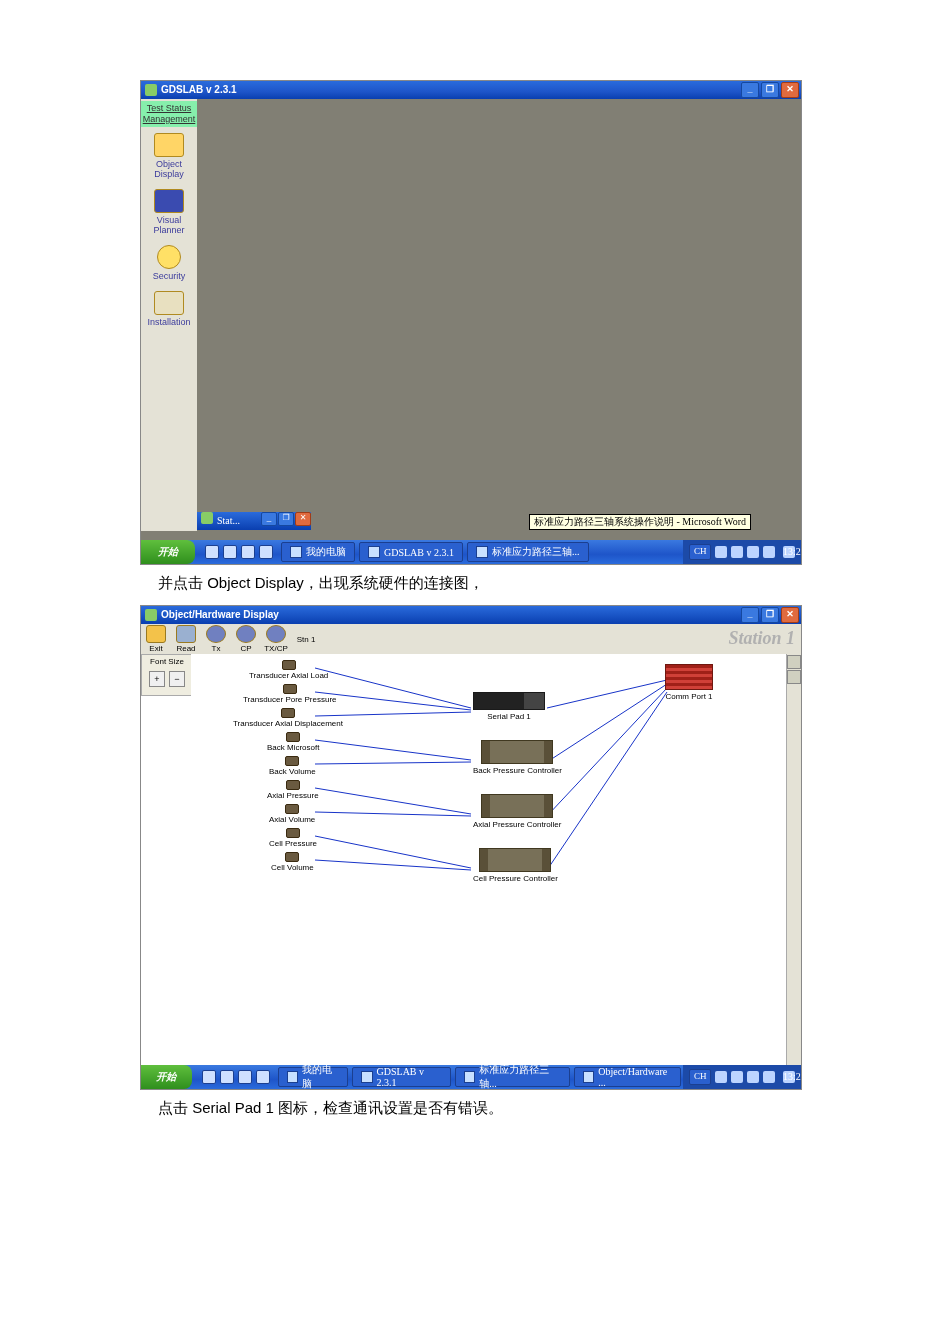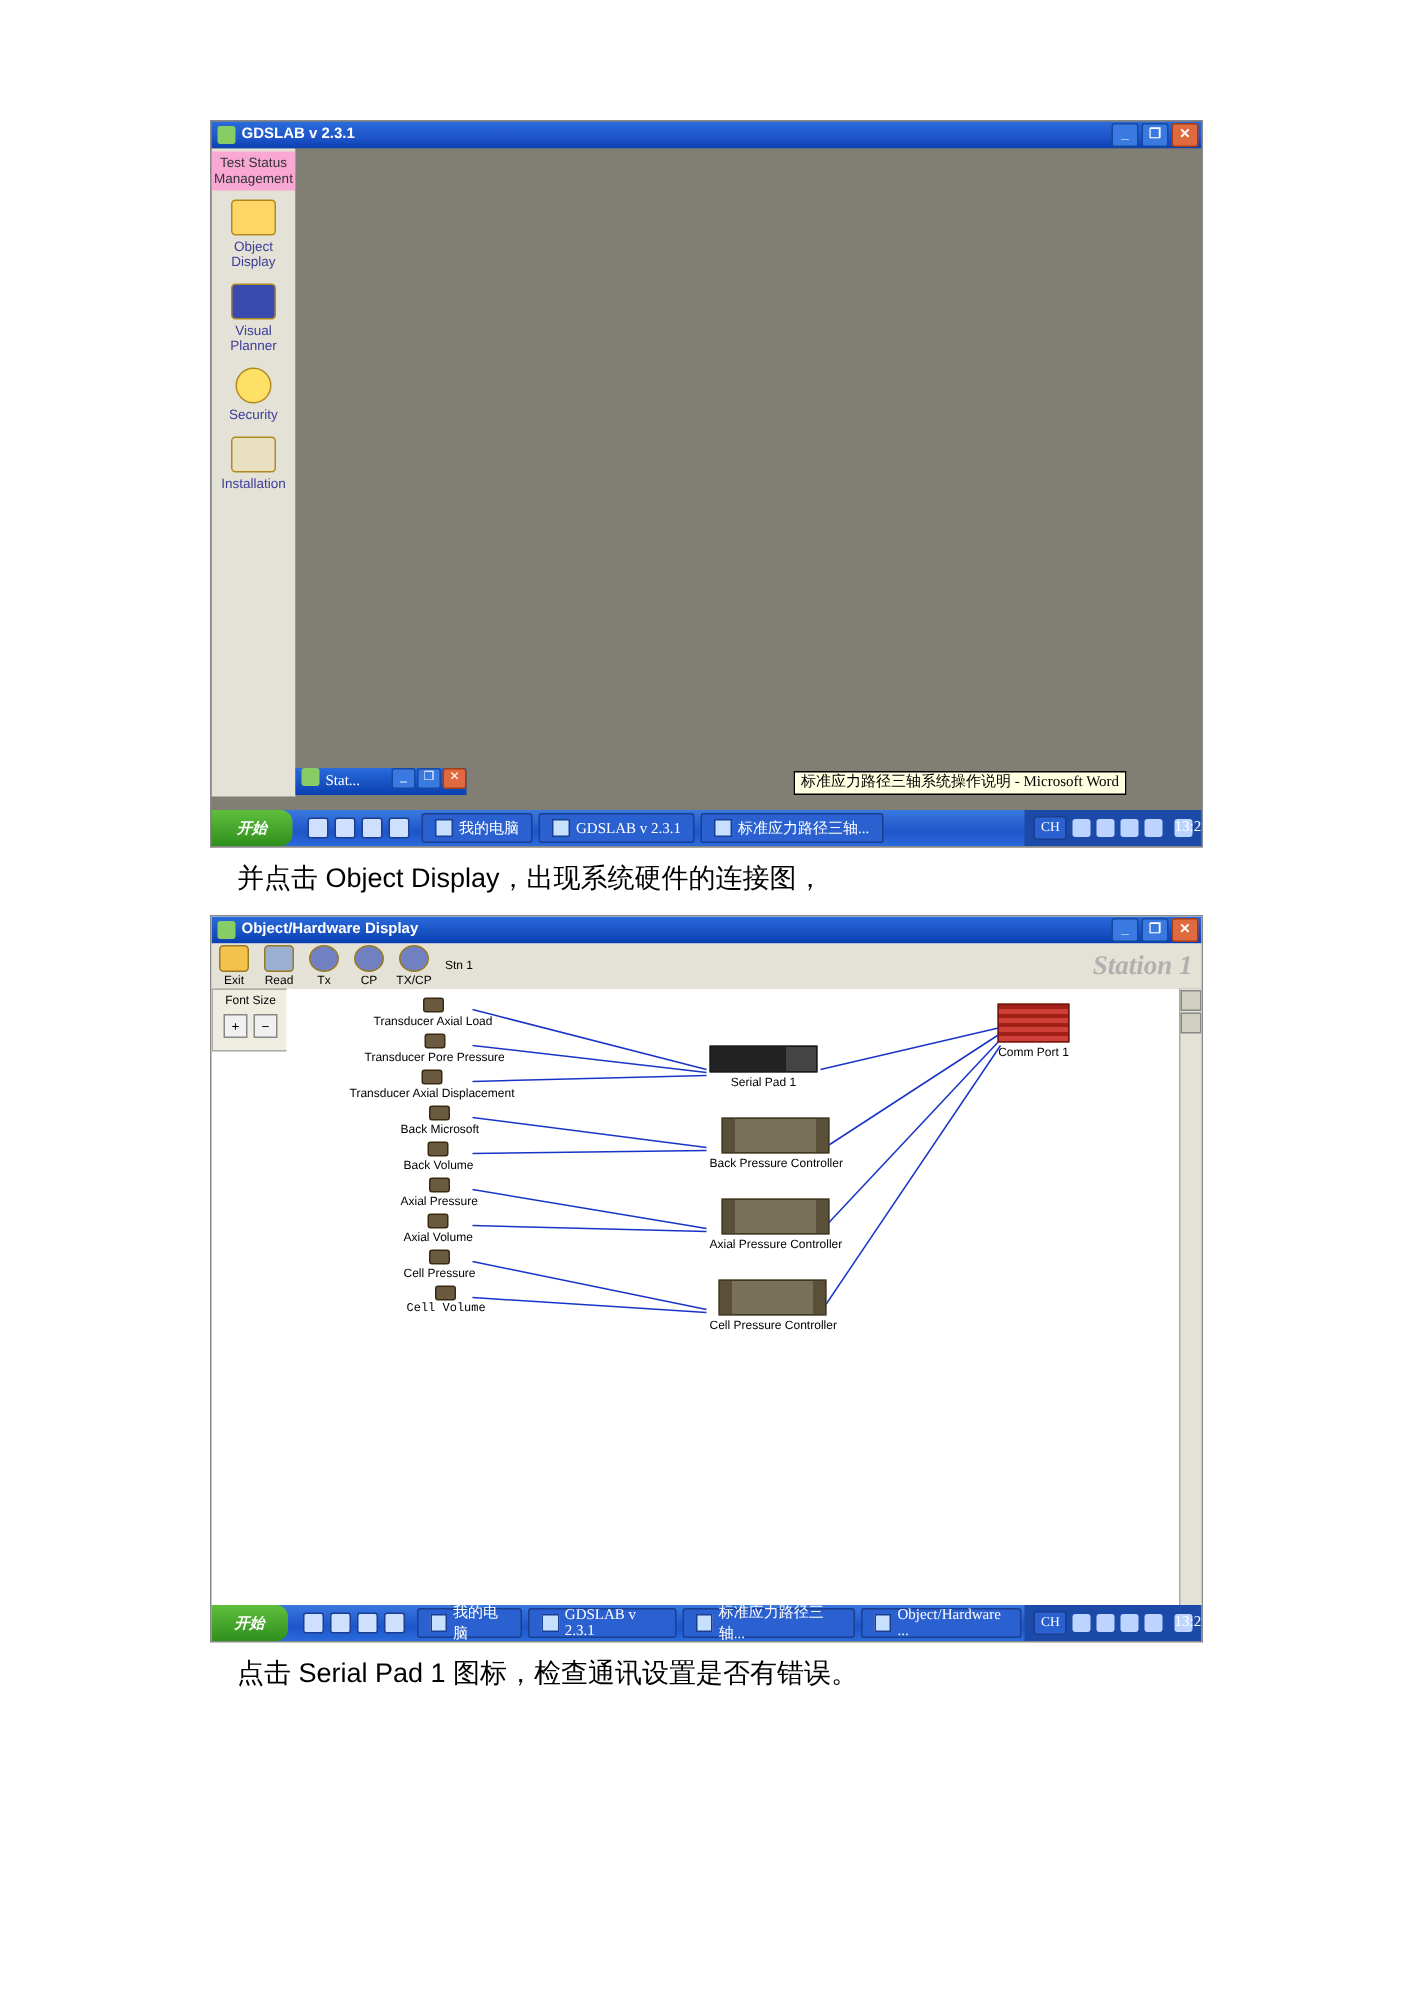--- a/index.html
+++ b/index.html
@@ -1,36 +1,36 @@
 <!DOCTYPE html>
 <html><head>
 <meta charset="utf-8">
 <style>
   html,body{margin:0;padding:0;background:#fff;font-family:"Microsoft YaHei",Arial,sans-serif;font-size:12px;color:#000;}
   .page{width:945px;margin:0 auto;padding:80px 0 60px 0;}
   .shot{width:660px;margin:0 0 0 140px;border:1px solid #888;display:block;}
-  .cap{margin:6px 0 10px 158px;font-size:18px;line-height:1.6;}
+  .cap{margin:6px 0 10px 158px;font-size:15px;line-height:1.6;}
   .hdr{margin:20px 0 0 170px;font-size:15px;font-weight:bold;}
 
   
   .s1{height:483px;position:relative;overflow:hidden;background:#817f74;}
   .titlebar{position:absolute;left:0;top:0;right:0;height:18px;
     background:linear-gradient(to bottom,#2a6bdc,#1e55c9 60%,#0a3fb0);
     color:#fff;font:bold 10px/18px "Tahoma",sans-serif;padding-left:4px;
     display:flex;align-items:center;}
   .titlebar .ti{display:flex;align-items:center;gap:4px;}
   .appicon{width:12px;height:12px;background:#8c6;border-radius:2px;display:inline-block;}
   .wbtns{position:absolute;right:2px;top:1px;display:flex;gap:2px;}
   .wbtn{width:16px;height:14px;background:#3a79e0;border:1px solid #1548a0;border-radius:2px;
     color:#fff;font:bold 9px/12px sans-serif;text-align:center;}
   .wbtn.cls{background:#e06a3f;border-color:#a03c18;}
   .sidebar{position:absolute;left:0;top:18px;width:56px;background:#e4e2d6;height:430px;
     font:9px/10px Arial;text-align:center;padding-top:2px;}
   .sidebar .tool{padding:4px 1px;color:#3c3c9c;}
-  .sidebar .tool.hdr1{background:#f9a8d4;color:#333;padding:2px 1px;line-height:11px;}
+  .sidebar .tool.hdr1{background:#86efac;color:#333;padding:2px 1px;line-height:11px;text-decoration:underline;}
   .sidebar .ticon{width:28px;height:22px;margin:2px auto 2px;display:block;background:#ffd566;border:1px solid #b08a20;border-radius:3px;}
   .sidebar .ticon.v2{background:#3a4bb0;}
   .sidebar .ticon.v3{background:#ffe066;border-radius:50%;width:22px;height:22px;}
   .sidebar .ticon.v4{background:#e8e0c0;}
   .s1 .content{position:absolute;left:56px;top:18px;right:0;bottom:34px;background:#817f74;}
   .mdi{position:absolute;left:56px;bottom:34px;height:18px;width:110px;
     background:linear-gradient(to bottom,#2a6bdc,#0a3fb0);color:#fff;
     font:10px/18px Tahoma;padding-left:4px;display:flex;gap:4px;}
   .mdi .mwbtns{display:flex;margin-left:auto;gap:1px;}
   .mdi .mwbtn{width:14px;height:12px;background:#3a79e0;border:1px solid #1548a0;border-radius:2px;font:8px/10px sans-serif;color:#fff;text-align:center;}
@@ -225,21 +225,21 @@
     </svg>
 
     <div class="tnode" style="left:58px;top:6px;"><div class="dot"></div><span>Transducer Axial Load</span></div>
     <div class="tnode" style="left:52px;top:30px;"><div class="dot"></div><span>Transducer Pore Pressure</span></div>
     <div class="tnode" style="left:42px;top:54px;"><div class="dot"></div><span>Transducer Axial Displacement</span></div>
     <div class="tnode" style="left:76px;top:78px;"><div class="dot"></div><span>Back Microsoft</span></div>
     <div class="tnode" style="left:78px;top:102px;"><div class="dot"></div><span>Back Volume</span></div>
     <div class="tnode" style="left:76px;top:126px;"><div class="dot"></div><span>Axial Pressure</span></div>
     <div class="tnode" style="left:78px;top:150px;"><div class="dot"></div><span>Axial Volume</span></div>
     <div class="tnode" style="left:78px;top:174px;"><div class="dot"></div><span>Cell Pressure</span></div>
-    <div class="tnode" style="left:80px;top:198px;font-family:Liberation Mono, monospace;"><div class="dot"></div><span>Cell Volume</span></div>
+    <div class="tnode" style="left:80px;top:198px;"><div class="dot"></div><span>Cell Volume</span></div>
 
     <div class="hw pad" style="left:282px;top:38px;"><div class="himg"></div><span>Serial Pad 1</span></div>
     <div class="hw" style="left:282px;top:86px;"><div class="himg"></div><span>Back Pressure Controller</span></div>
     <div class="hw" style="left:282px;top:140px;"><div class="himg"></div><span>Axial Pressure Controller</span></div>
     <div class="hw" style="left:282px;top:194px;"><div class="himg"></div><span>Cell Pressure Controller</span></div>
     <div class="hw port" style="left:474px;top:10px;"><div class="himg"></div><span>Comm Port 1</span></div>
   </div>
 
   <div class="sbar">
     <div class="th"></div>

